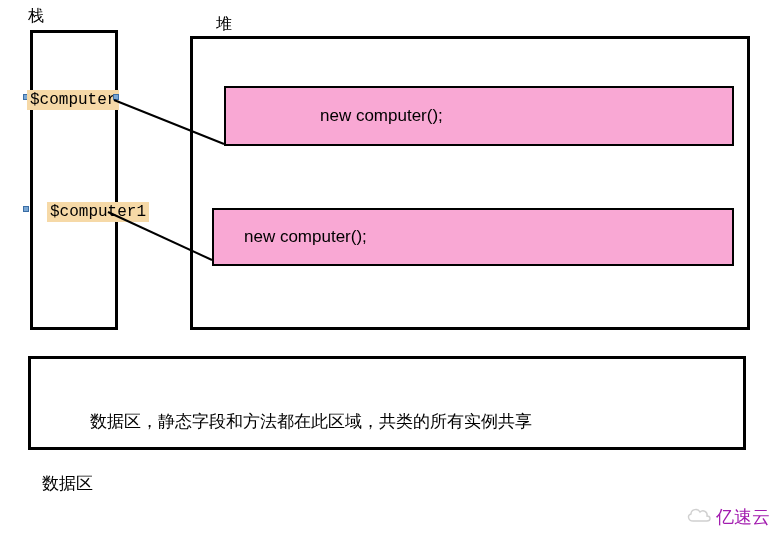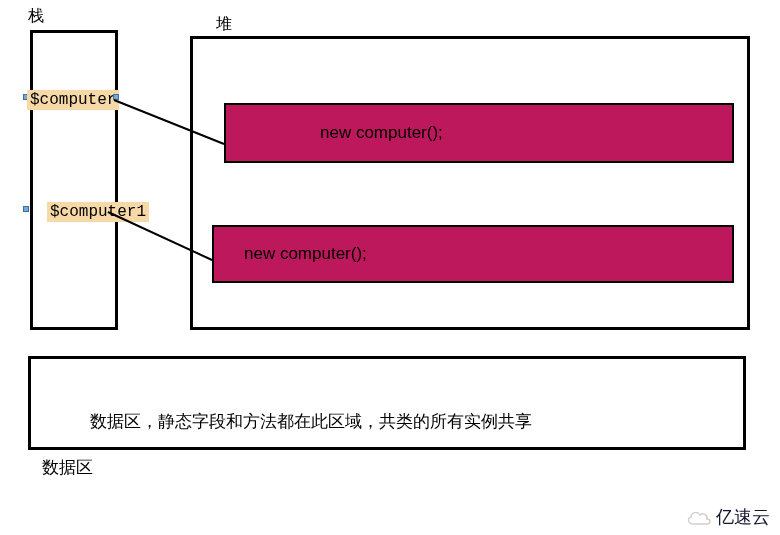--- a/index.html
+++ b/index.html
@@ -14,25 +14,24 @@
   }
   .lbl { position: absolute; font-size: 16px; font-weight: 500; }
   .box {
     position: absolute;
     border: 3px solid #000;
     background: #fff;
   }
   .heap-inner {
     position: absolute;
     border: 2px solid #000;
-    background: #be185d;
+    background: #f9a8d4;
     display: flex;
     align-items: center;
     font-size: 17px;
-    margin-top: 17px;
   }
   .stack-var {
     position: absolute;
     font-family: "Courier New", monospace;
     font-size: 16px;
     background: #f6d9a7;
     padding: 1px 3px;
   }
   .sel-dot {
     position: absolute;
@@ -43,24 +42,23 @@
   .connector { position: absolute; overflow: visible; }
   .data-text {
     position: absolute;
     font-size: 17px;
     line-height: 1.9;
   }
   .watermark {
     position: absolute;
     right: 10px;
     bottom: 6px;
-    color: #0f172a;
+    color: #a21caf;
     font-size: 18px;
     display: flex;
-    align-items: center;
     gap: 4px;
   }
   .watermark svg { opacity: .65; }
 </style>
 </head>
 <body>
 
 <div class="lbl" style="left:28px; top:6px;">栈</div>
 <div class="lbl" style="left:216px; top:14px;">堆</div>
 
@@ -84,20 +82,20 @@
 </div>
 
 <svg class="connector" style="left:0; top:0;" width="780" height="400">
   <line x1="114" y1="100" x2="224" y2="144" stroke="#000" stroke-width="2"></line>
   <line x1="108" y1="212" x2="212" y2="260" stroke="#000" stroke-width="2"></line>
 </svg>
 
 <div class="box" style="left:28px; top:356px; width:718px; height:94px;"></div>
 <div class="data-text" style="left:90px; top:370px; width:460px;margin-top:36px;">数据区，静态字段和方法都在此区域，共类的所有实例共享</div>
 
-<div class="lbl" style="left:42px; top:456px; font-size:17px;">数据区</div>
+<div class="lbl" style="left:42px; top:472px; font-size:17px;">数据区</div>
 
 <div class="watermark">
   <svg width="26" height="18" viewBox="0 0 26 18">
     <path d="M7 16 C2 16 1 10 5 9 C5 4 12 3 14 7 C17 4 22 7 21 11 C25 11 25 16 21 16 Z" fill="none" stroke="#b7b7b7" stroke-width="1.4"></path>
   </svg>
   <span>亿速云</span>
 </div>
 
 </body></html>

